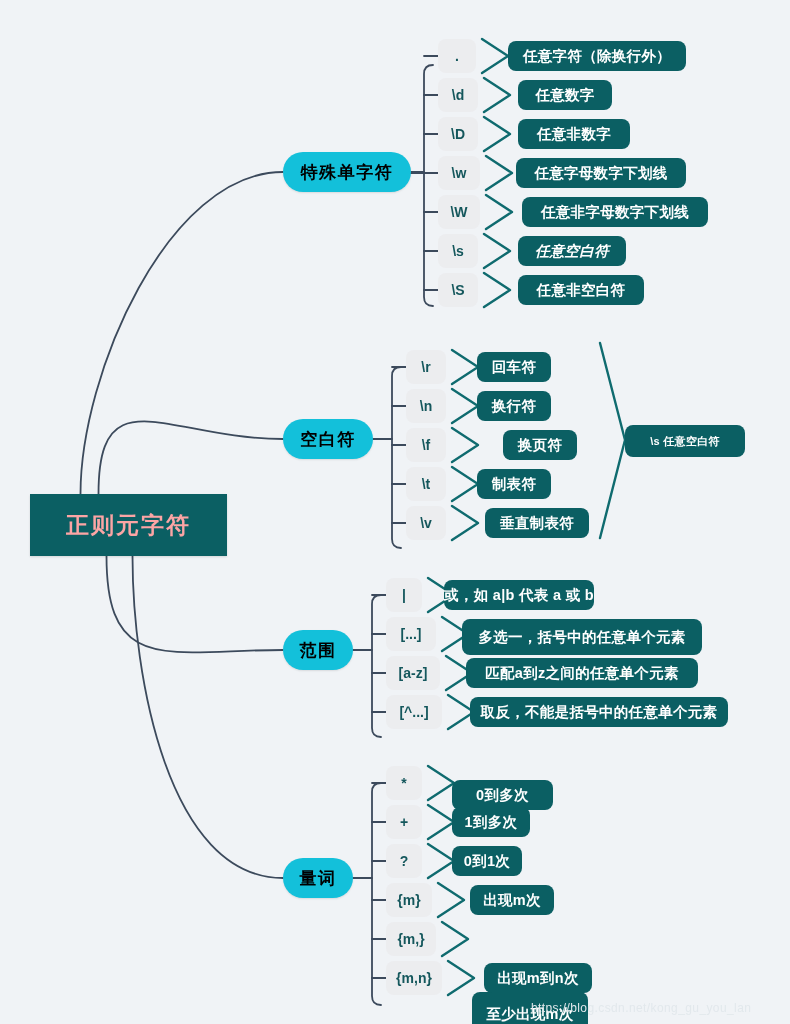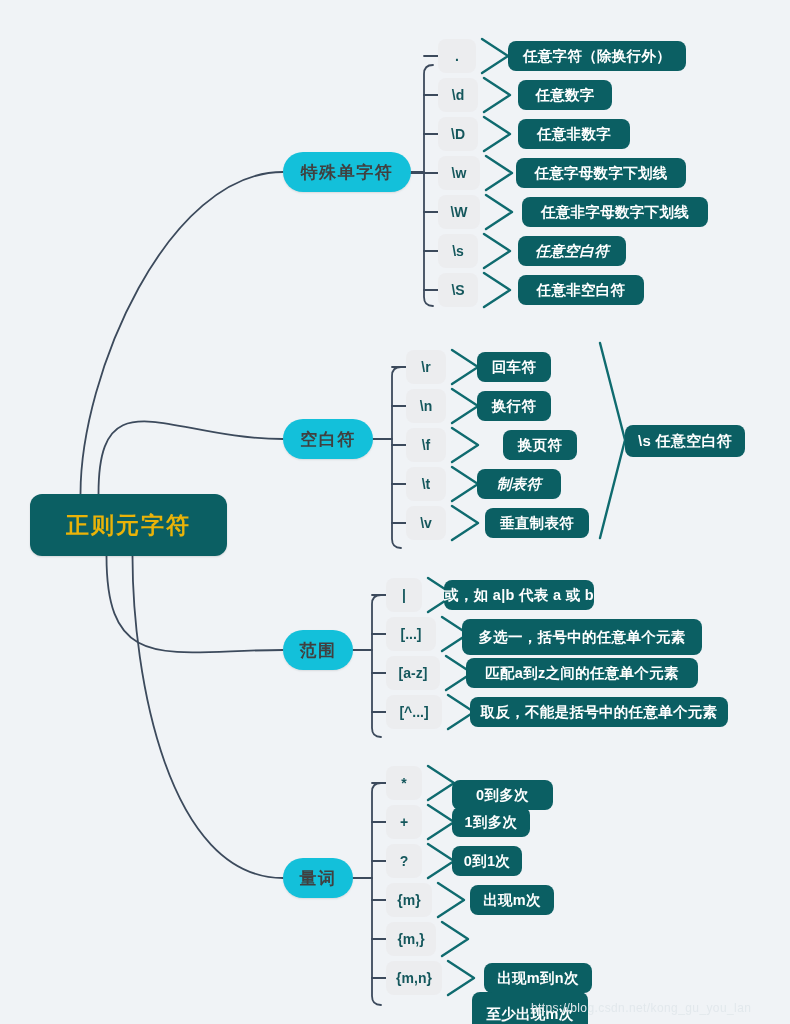--- a/index.html
+++ b/index.html
@@ -28,33 +28,33 @@
     position: absolute;
     box-sizing: border-box;
     display: flex;
     align-items: center;
     justify-content: center;
     white-space: nowrap;
   }
   
   .root-node {
     background: #0b5f63;
-    color: #eab308;
-    border-radius: 12px;
+    color: #fca5a5;
+    border-radius: 0;
     font-size: 23px;
     font-weight: bold;
     letter-spacing: 2px;
     padding: 0 18px;
     height: 62px;
     box-shadow: 0 1px 2px rgba(0,0,0,0.12);
   }
   
   .cat-node {
     background: #13c0da;
-    color: #404040;
+    color: #000000;
     border-radius: 20px;
     font-size: 17px;
     font-weight: bold;
     letter-spacing: 1.5px;
     height: 38px;
     padding: 0 14px;
     box-shadow: 0 1px 2px rgba(0,0,0,0.10);
   }
   
   .token-chip {
@@ -73,21 +73,21 @@
     color: #ffffff;
     border-radius: 8px;
     font-size: 14.5px;
     font-weight: bold;
     height: 30px;
     padding: 0 12px;
     letter-spacing: 0.3px;
   }
   .desc-node.tall {
     height: 32px;
-    font-size: 15px;
+    font-size: 11px;
   }
   .watermark {
     position: absolute;
     font-size: 12px;
     color: #e2e8ec;
     letter-spacing: 0.4px;
     white-space: nowrap;
   }
 </style>
 </head>
@@ -173,21 +173,21 @@
       <div class="node token-chip" style="left:438px; top:273px; width:40px; height:34px;">\S</div>
       <div class="node desc-node" style="left:518px; top:275px; width:126px; height:30px;">任意非空白符</div>
       <div class="node cat-node" style="left:283px; top:419px; width:90px; height:40px;">空白符</div>
       <div class="node token-chip" style="left:406px; top:350px; width:40px; height:34px;">\r</div>
       <div class="node desc-node" style="left:477px; top:352px; width:74px; height:30px;">回车符</div>
       <div class="node token-chip" style="left:406px; top:389px; width:40px; height:34px;">\n</div>
       <div class="node desc-node" style="left:477px; top:391px; width:74px; height:30px;">换行符</div>
       <div class="node token-chip" style="left:406px; top:428px; width:40px; height:34px;">\f</div>
       <div class="node desc-node" style="left:503px; top:430px; width:74px; height:30px;">换页符</div>
       <div class="node token-chip" style="left:406px; top:467px; width:40px; height:34px;">\t</div>
-      <div class="node desc-node" style="left:477px; top:469px; width:84px; height:30px;font-style:italic;">制表符</div>
+      <div class="node desc-node" style="left:477px; top:469px; width:74px; height:30px;">制表符</div>
       <div class="node token-chip" style="left:406px; top:506px; width:40px; height:34px;">\v</div>
       <div class="node desc-node" style="left:477px; top:508px; width:104px; height:30px;margin-left:8px;">垂直制表符</div>
       <div class="node desc-node tall" style="left:625px; top:425px; width:120px; height:32px;">\s 任意空白符</div>
       <div class="node cat-node" style="left:283px; top:630px; width:70px; height:40px;">范围</div>
       <div class="node token-chip" style="left:386px; top:578px; width:36px; height:34px;">|</div>
       <div class="node desc-node" style="left:444px; top:580px; width:150px; height:30px;">或，如 a|b 代表 a 或 b</div>
       <div class="node token-chip" style="left:386px; top:617px; width:50px; height:34px;">[...]</div>
       <div class="node desc-node" style="left:462px; top:619px; width:240px; height:36px;">多选一，括号中的任意单个元素</div>
       <div class="node token-chip" style="left:386px; top:656px; width:54px; height:34px;">[a-z]</div>
       <div class="node desc-node" style="left:466px; top:658px; width:232px; height:30px;">匹配a到z之间的任意单个元素</div>

